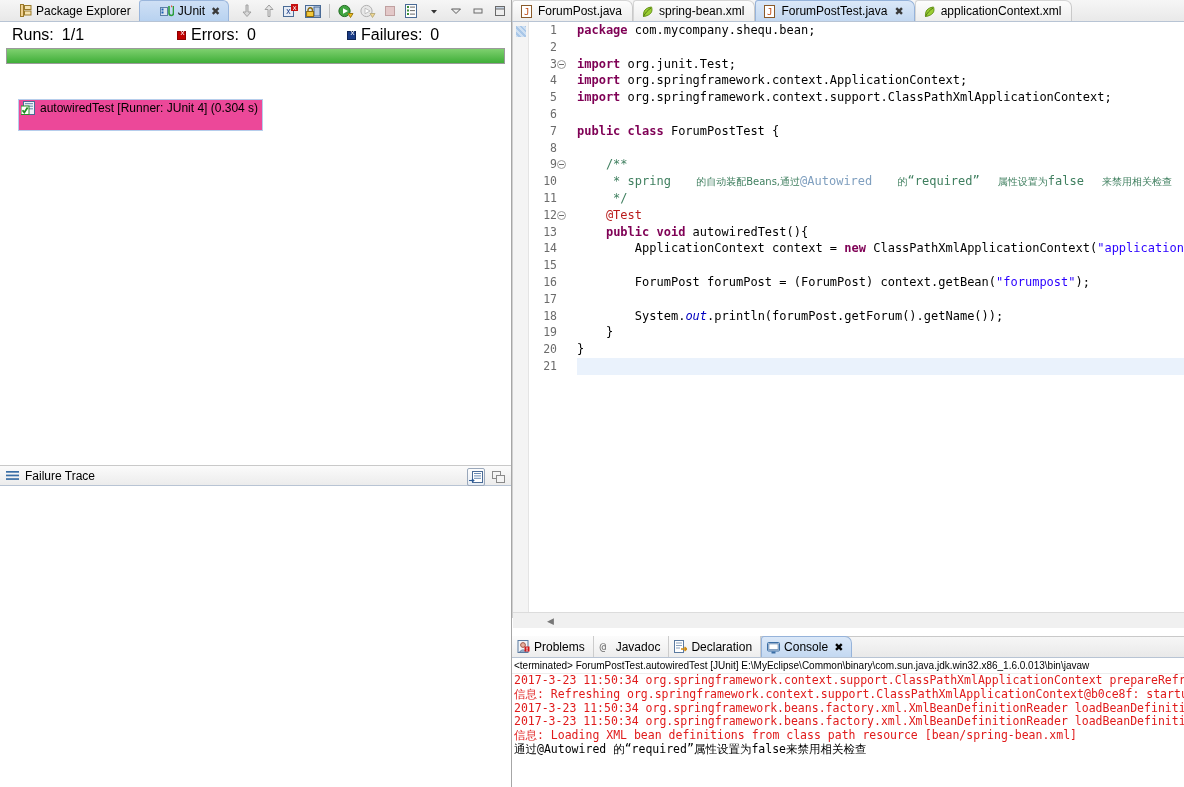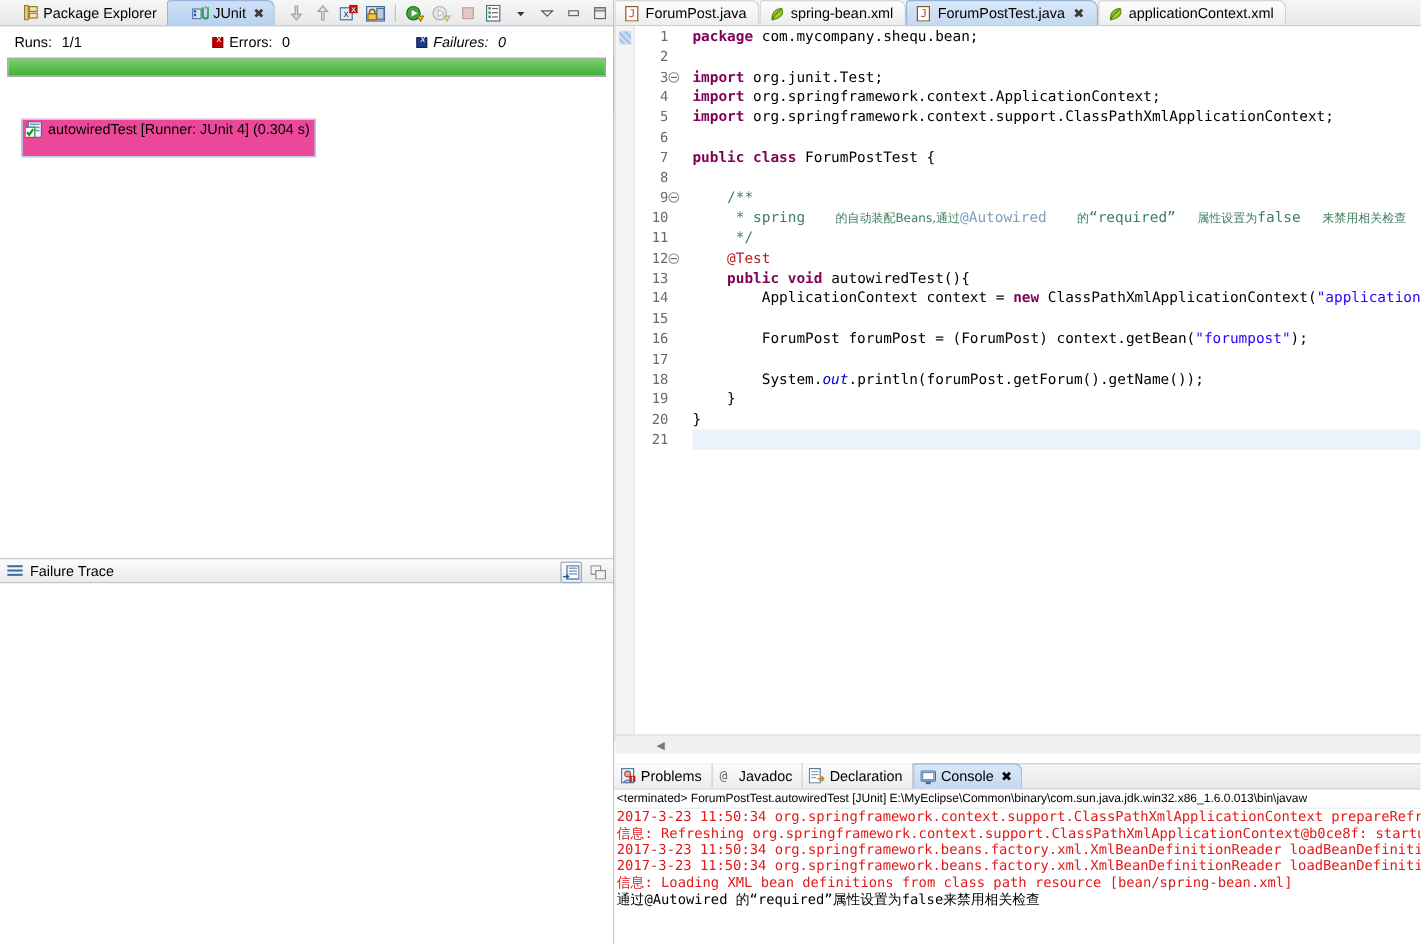--- a/index.html
+++ b/index.html
@@ -64,29 +64,29 @@
     padding-left: 4px;
     font-size: 12px;
     background: #fff;
     border-bottom: 1px solid #d4d4d4;
   }
 
   .counters {
     height: 26px;
     display: flex; align-items: center;
     padding-left: 12px;
-    font-size: 12px;
+    font-size: 16px;
     background: #fff;
   }
   .counter { display:flex; align-items:center; }
   .counter .lbl { margin-right: 8px; }
   .counter .val { }
   .c-runs { width: 165px; }
   .c-errors { width: 170px; display:flex; align-items:center; }
-  .c-failures { display:flex; align-items:center;font-style:italic; }
+  .c-failures { display:flex; align-items:center; }
   .mini-icon { width:9px; height:9px; margin-right:5px; display:inline-block; position:relative; }
   .mini-icon.err { background:#c00000; border:1px solid #8d0000; }
   .mini-icon.fail { background:#1a3c86; border:1px solid #0e2454; }
   .mini-icon:after{
     content:"x"; position:absolute; left:0; top:-4px; width:9px;
     color:#fff; font-size:8px; line-height:9px; text-align:center;
   }
 
   .progressbar-wrap {
     margin: 0 6px 0 6px;

